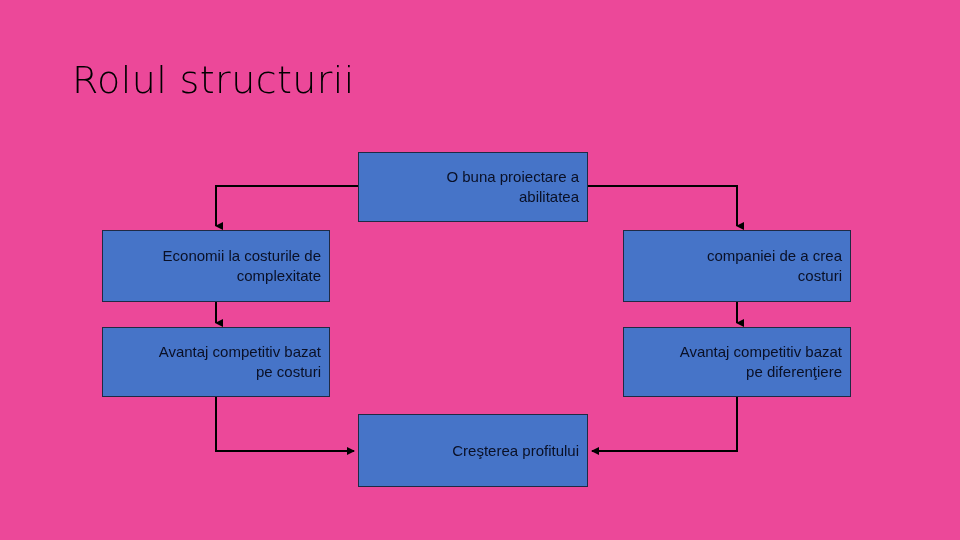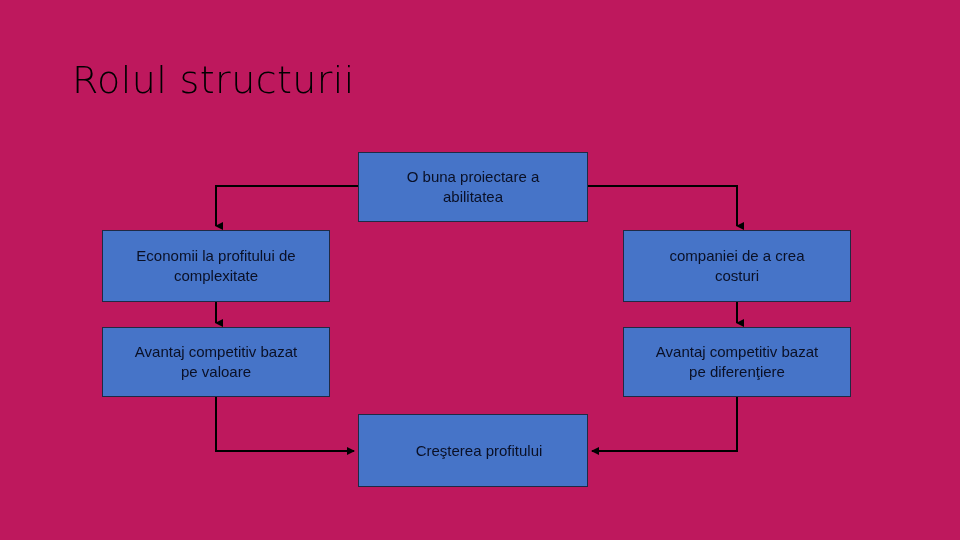--- a/index.html
+++ b/index.html
@@ -13,21 +13,21 @@
     position: relative;
     overflow: hidden;
     font-family: "Liberation Sans", sans-serif;
   }
 
   #slide {
     position: absolute;
     left: 0; top: 0;
     width: 960px;
     height: 540px;
-    background: #be185d;
+    background: #ec4899;
   }
 
   #slide-title {
     position: absolute;
     left: 72px;
     top: 58px;
     font-family: "DejaVu Sans", sans-serif;
     font-size: 38px;
     font-weight: 300;
     letter-spacing: 0.4px;
@@ -43,21 +43,21 @@
   }
 
   .node {
     position: absolute;
     box-sizing: border-box;
     background: #4674C8;
     border: 1.5px solid #1F2A44;
     display: flex;
     align-items: center;
     justify-content: center;
-    text-align: center;
+    text-align: right;
     color: #0A1026;
     font-family: "Liberation Sans", sans-serif;
     font-size: 15px;
     line-height: 1.33;
     padding: 2px 8px;
   }
   .node span { display: block; width: 100%; }
 
   #node-top     { left: 358px; top: 152px; width: 230px; height: 70px; }
   #node-left-1  { left: 102px; top: 230px; width: 228px; height: 72px; }
@@ -101,29 +101,29 @@
 
   <div class="node" id="node-top">
     <span>
       <span>O buna proiectare a</span>
       <span>abilitatea</span>
     </span>
   </div>
 
   <div class="node" id="node-left-1">
     <span>
-      <span>Economii la profitului de</span>
+      <span>Economii la costurile de</span>
       <span>complexitate</span>
     </span>
   </div>
 
   <div class="node" id="node-left-2">
     <span>
       <span>Avantaj competitiv bazat</span>
-      <span>pe valoare</span>
+      <span>pe costuri</span>
     </span>
   </div>
 
   <div class="node" id="node-right-1">
     <span>
       <span>companiei de a crea</span>
       <span>costuri</span>
     </span>
   </div>
 

